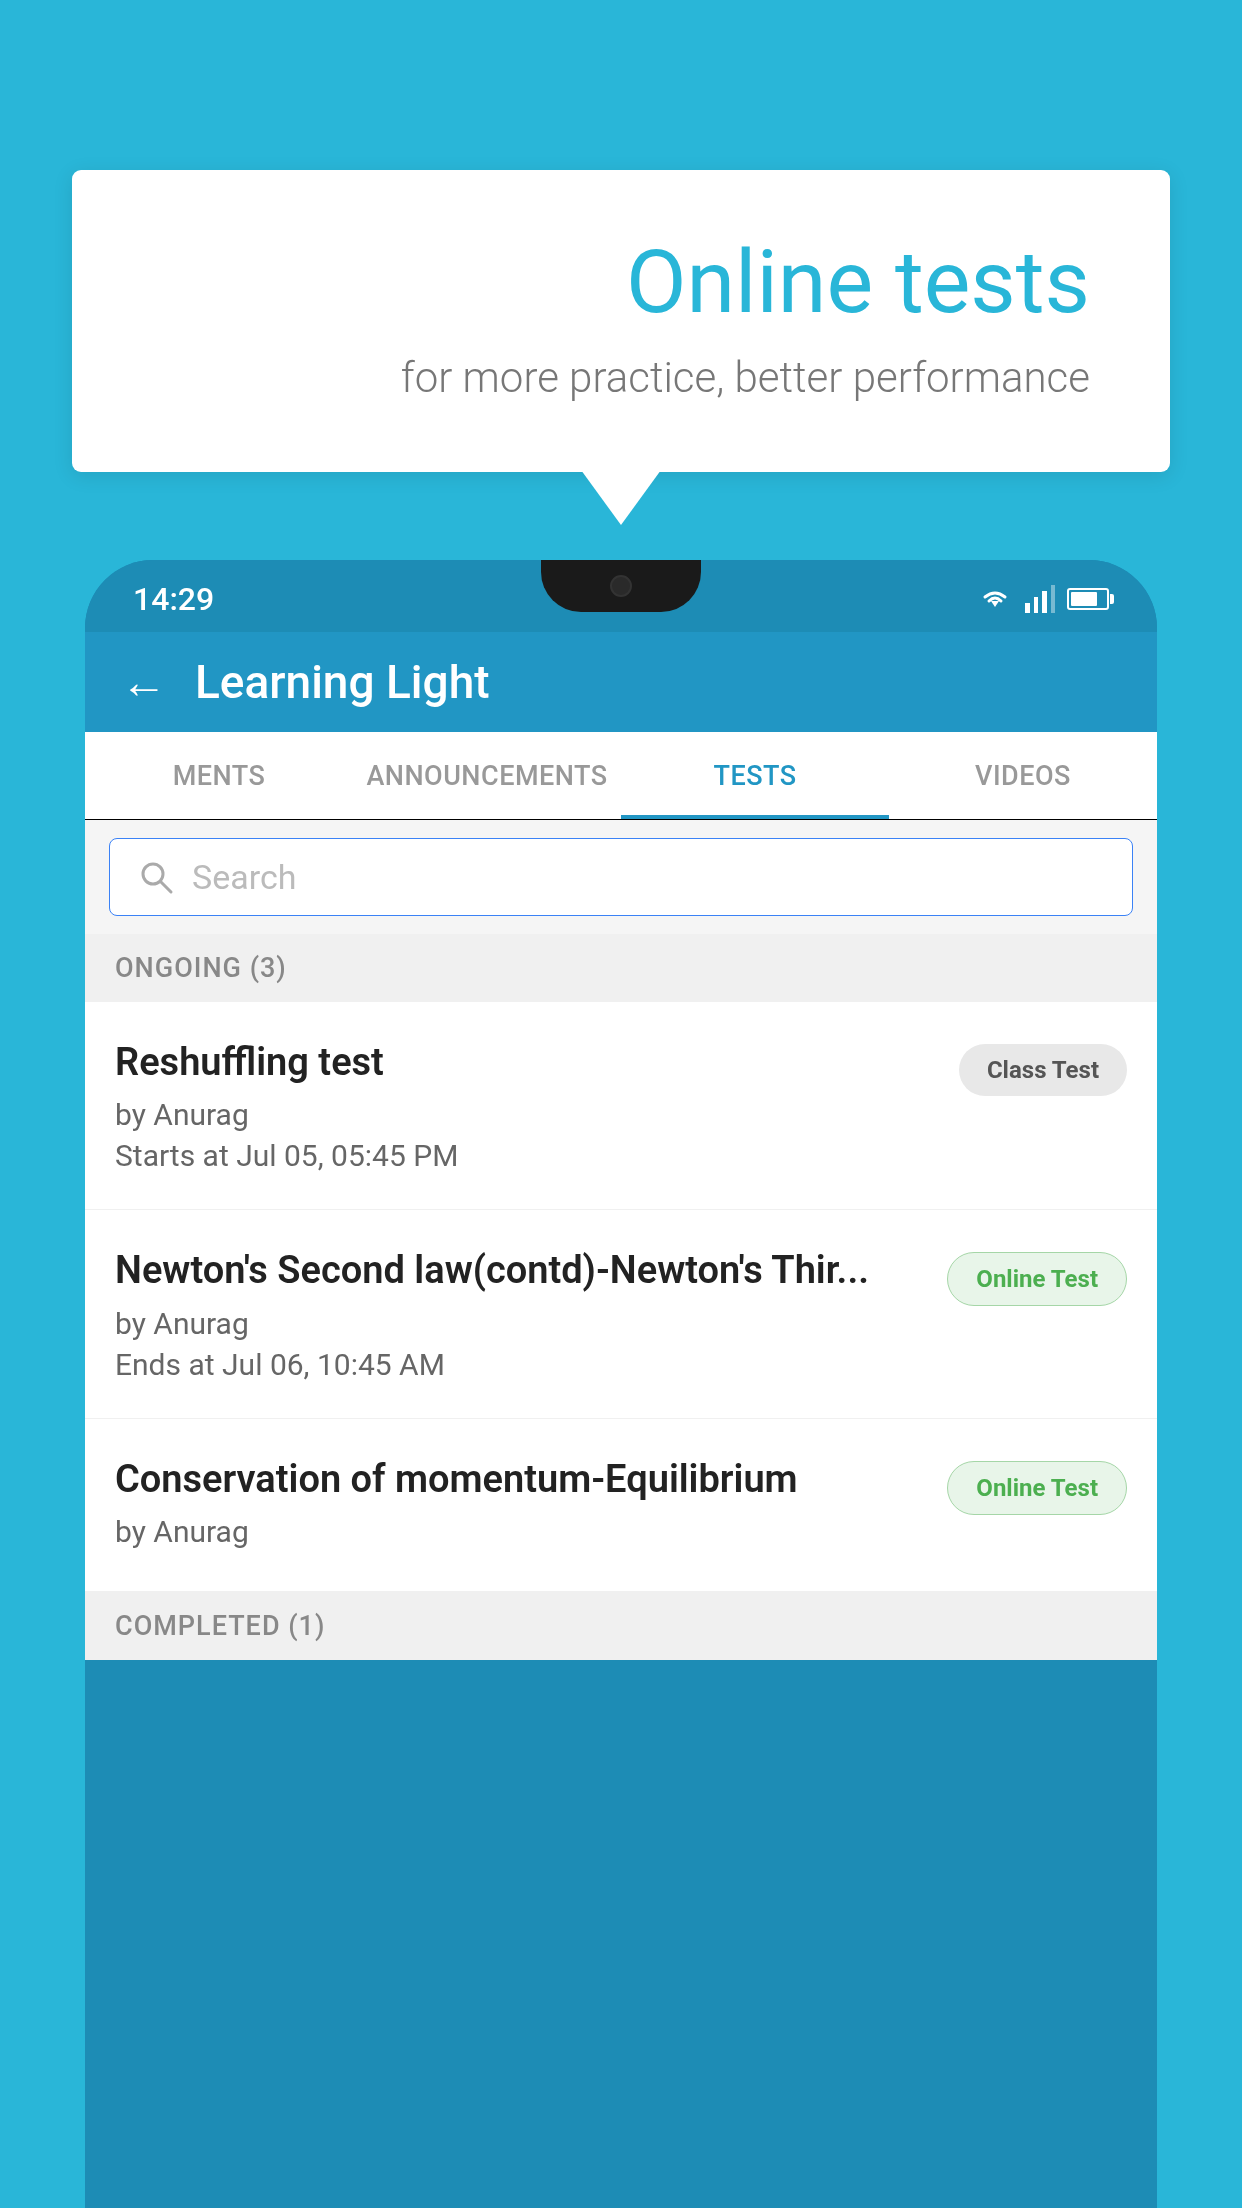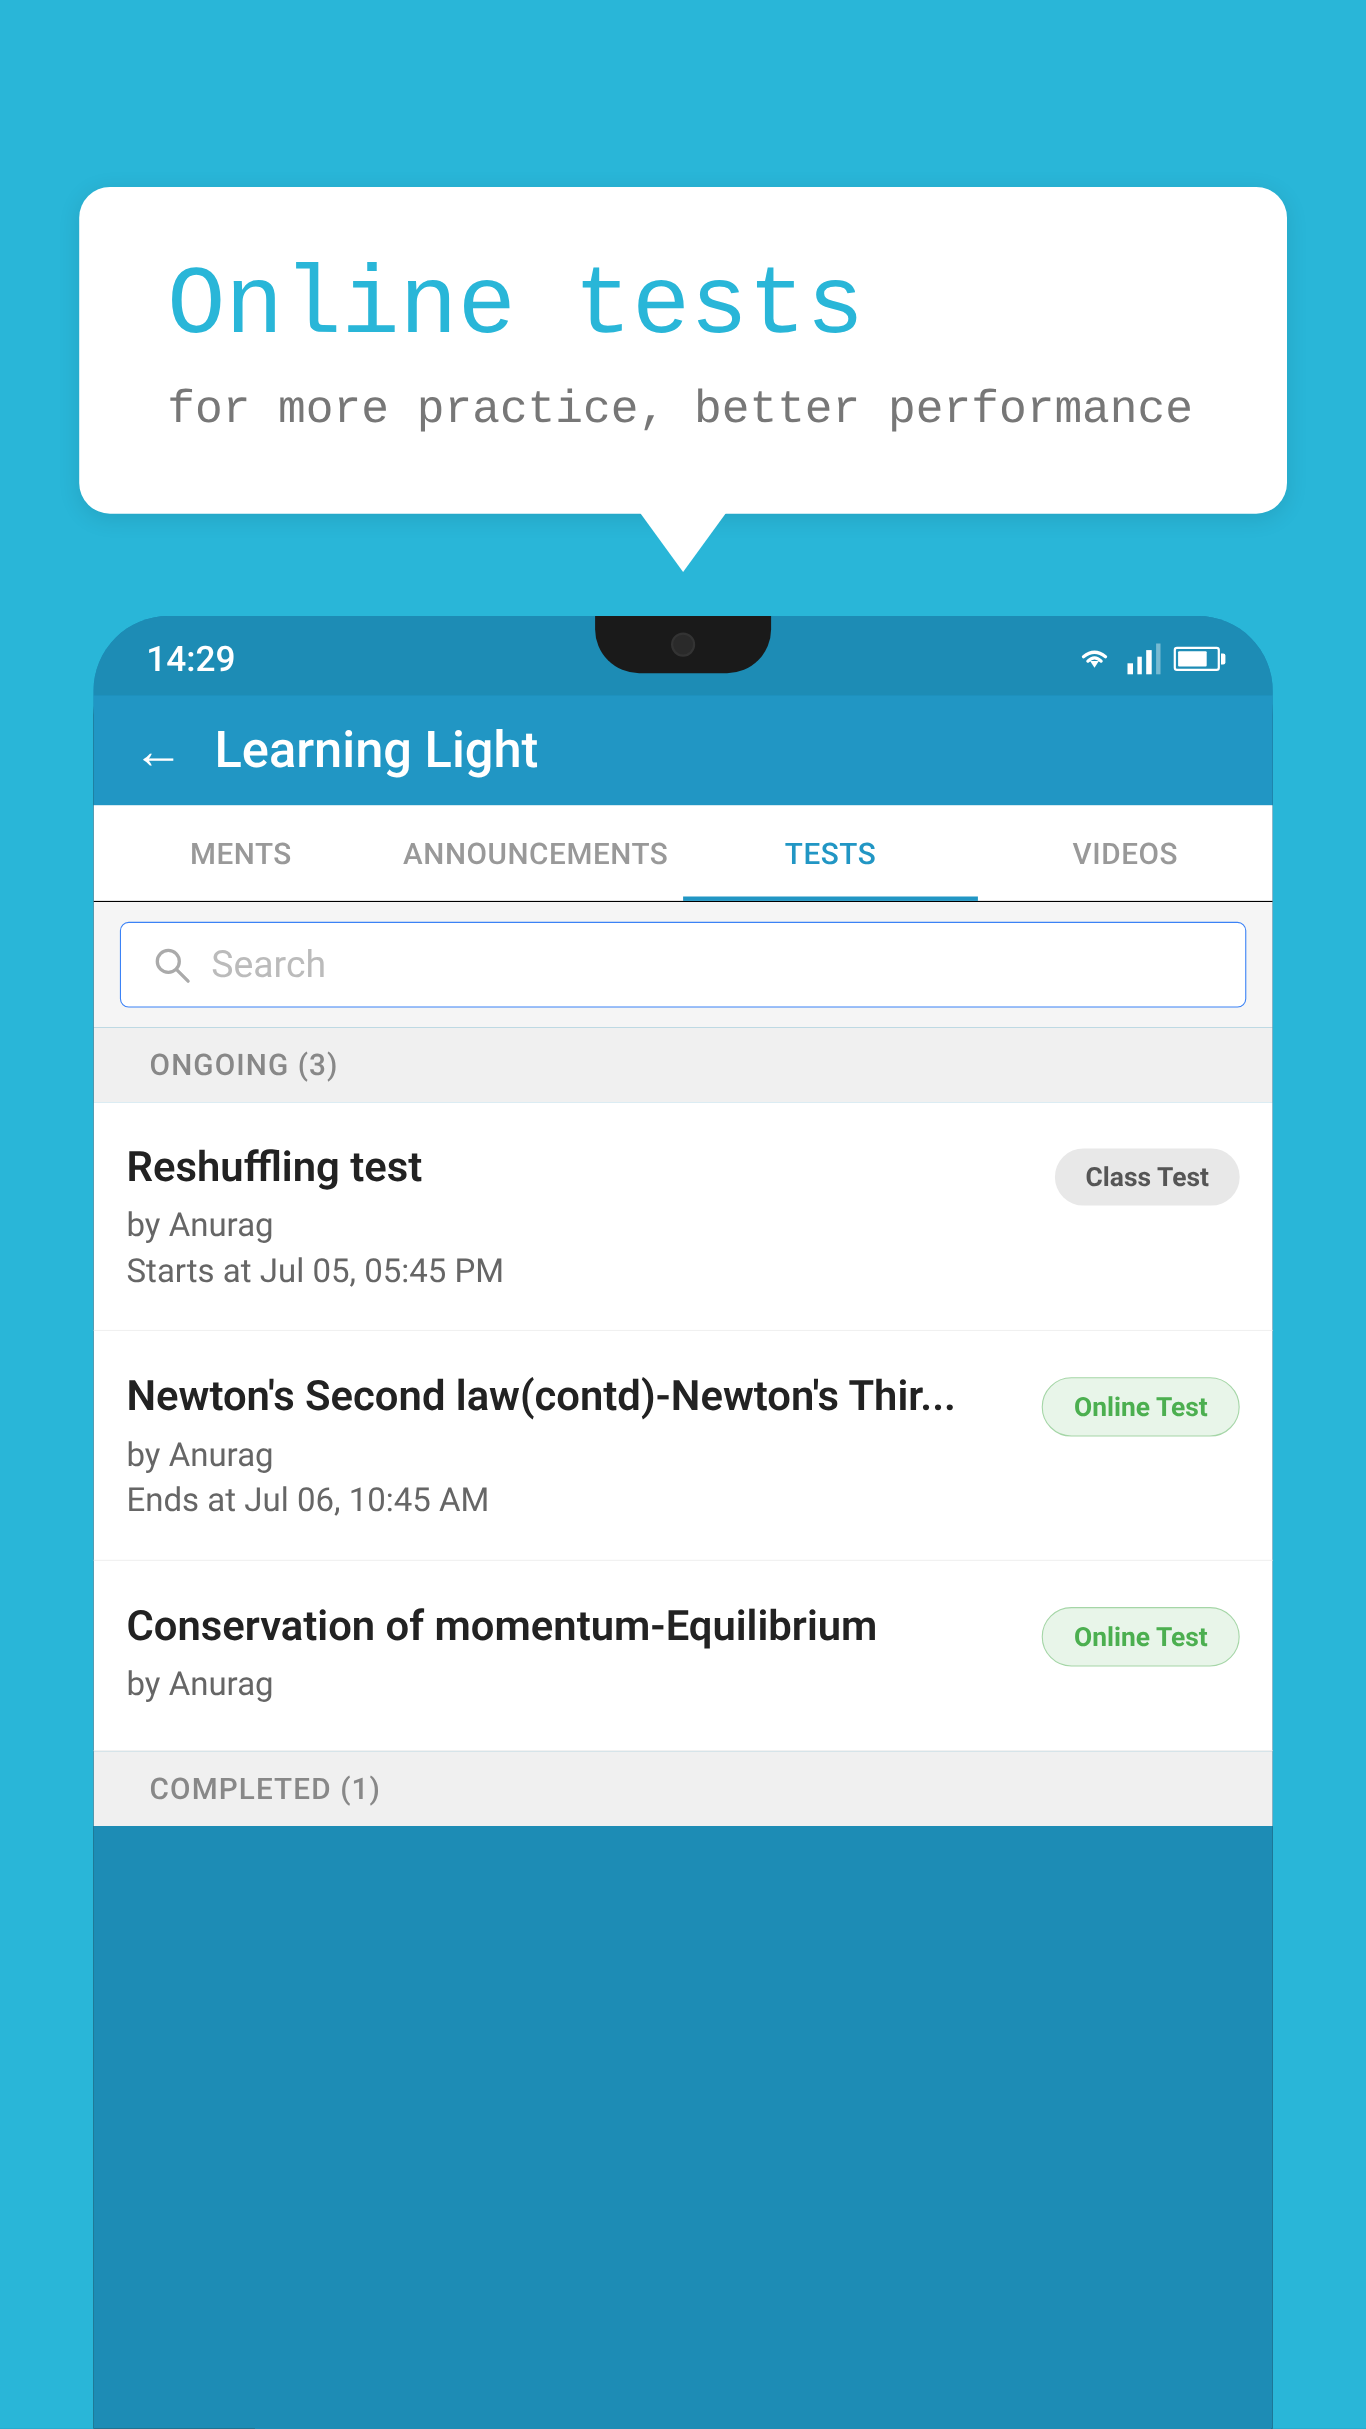--- a/index.html
+++ b/index.html
@@ -19,26 +19,25 @@
       top: 170px;
       left: 72px;
       right: 72px;
       display: flex;
       flex-direction: column;
       align-items: center;
     }
 
     .speech-bubble {
       background: white;
-      border-radius: 28px;
+      border-radius: 9px;
       padding: 60px 80px 70px;
       width: 100%;
-      text-align: left;
+      text-align: right;
       box-shadow: 0 4px 20px rgba(0,0,0,0.1);
-      font-family: Liberation Mono, monospace;
     }
 
     .speech-bubble-title {
       font-size: 88px;
       color: #29b6d8;
       font-weight: 400;
       margin-bottom: 20px;
     }
 
     .speech-bubble-subtitle {
@@ -253,21 +252,20 @@
     .section-header {
       background: #f0f0f0;
       padding: 18px 30px;
     }
 
     .section-title {
       font-size: 27px;
       color: #888;
       font-weight: 500;
       letter-spacing: 1px;
-      margin-left: 21px;
     }
 
     
     .test-list {
       background: white;
     }
 
     .test-item {
       padding: 36px 30px;
       border-bottom: 1px solid #f0f0f0;

